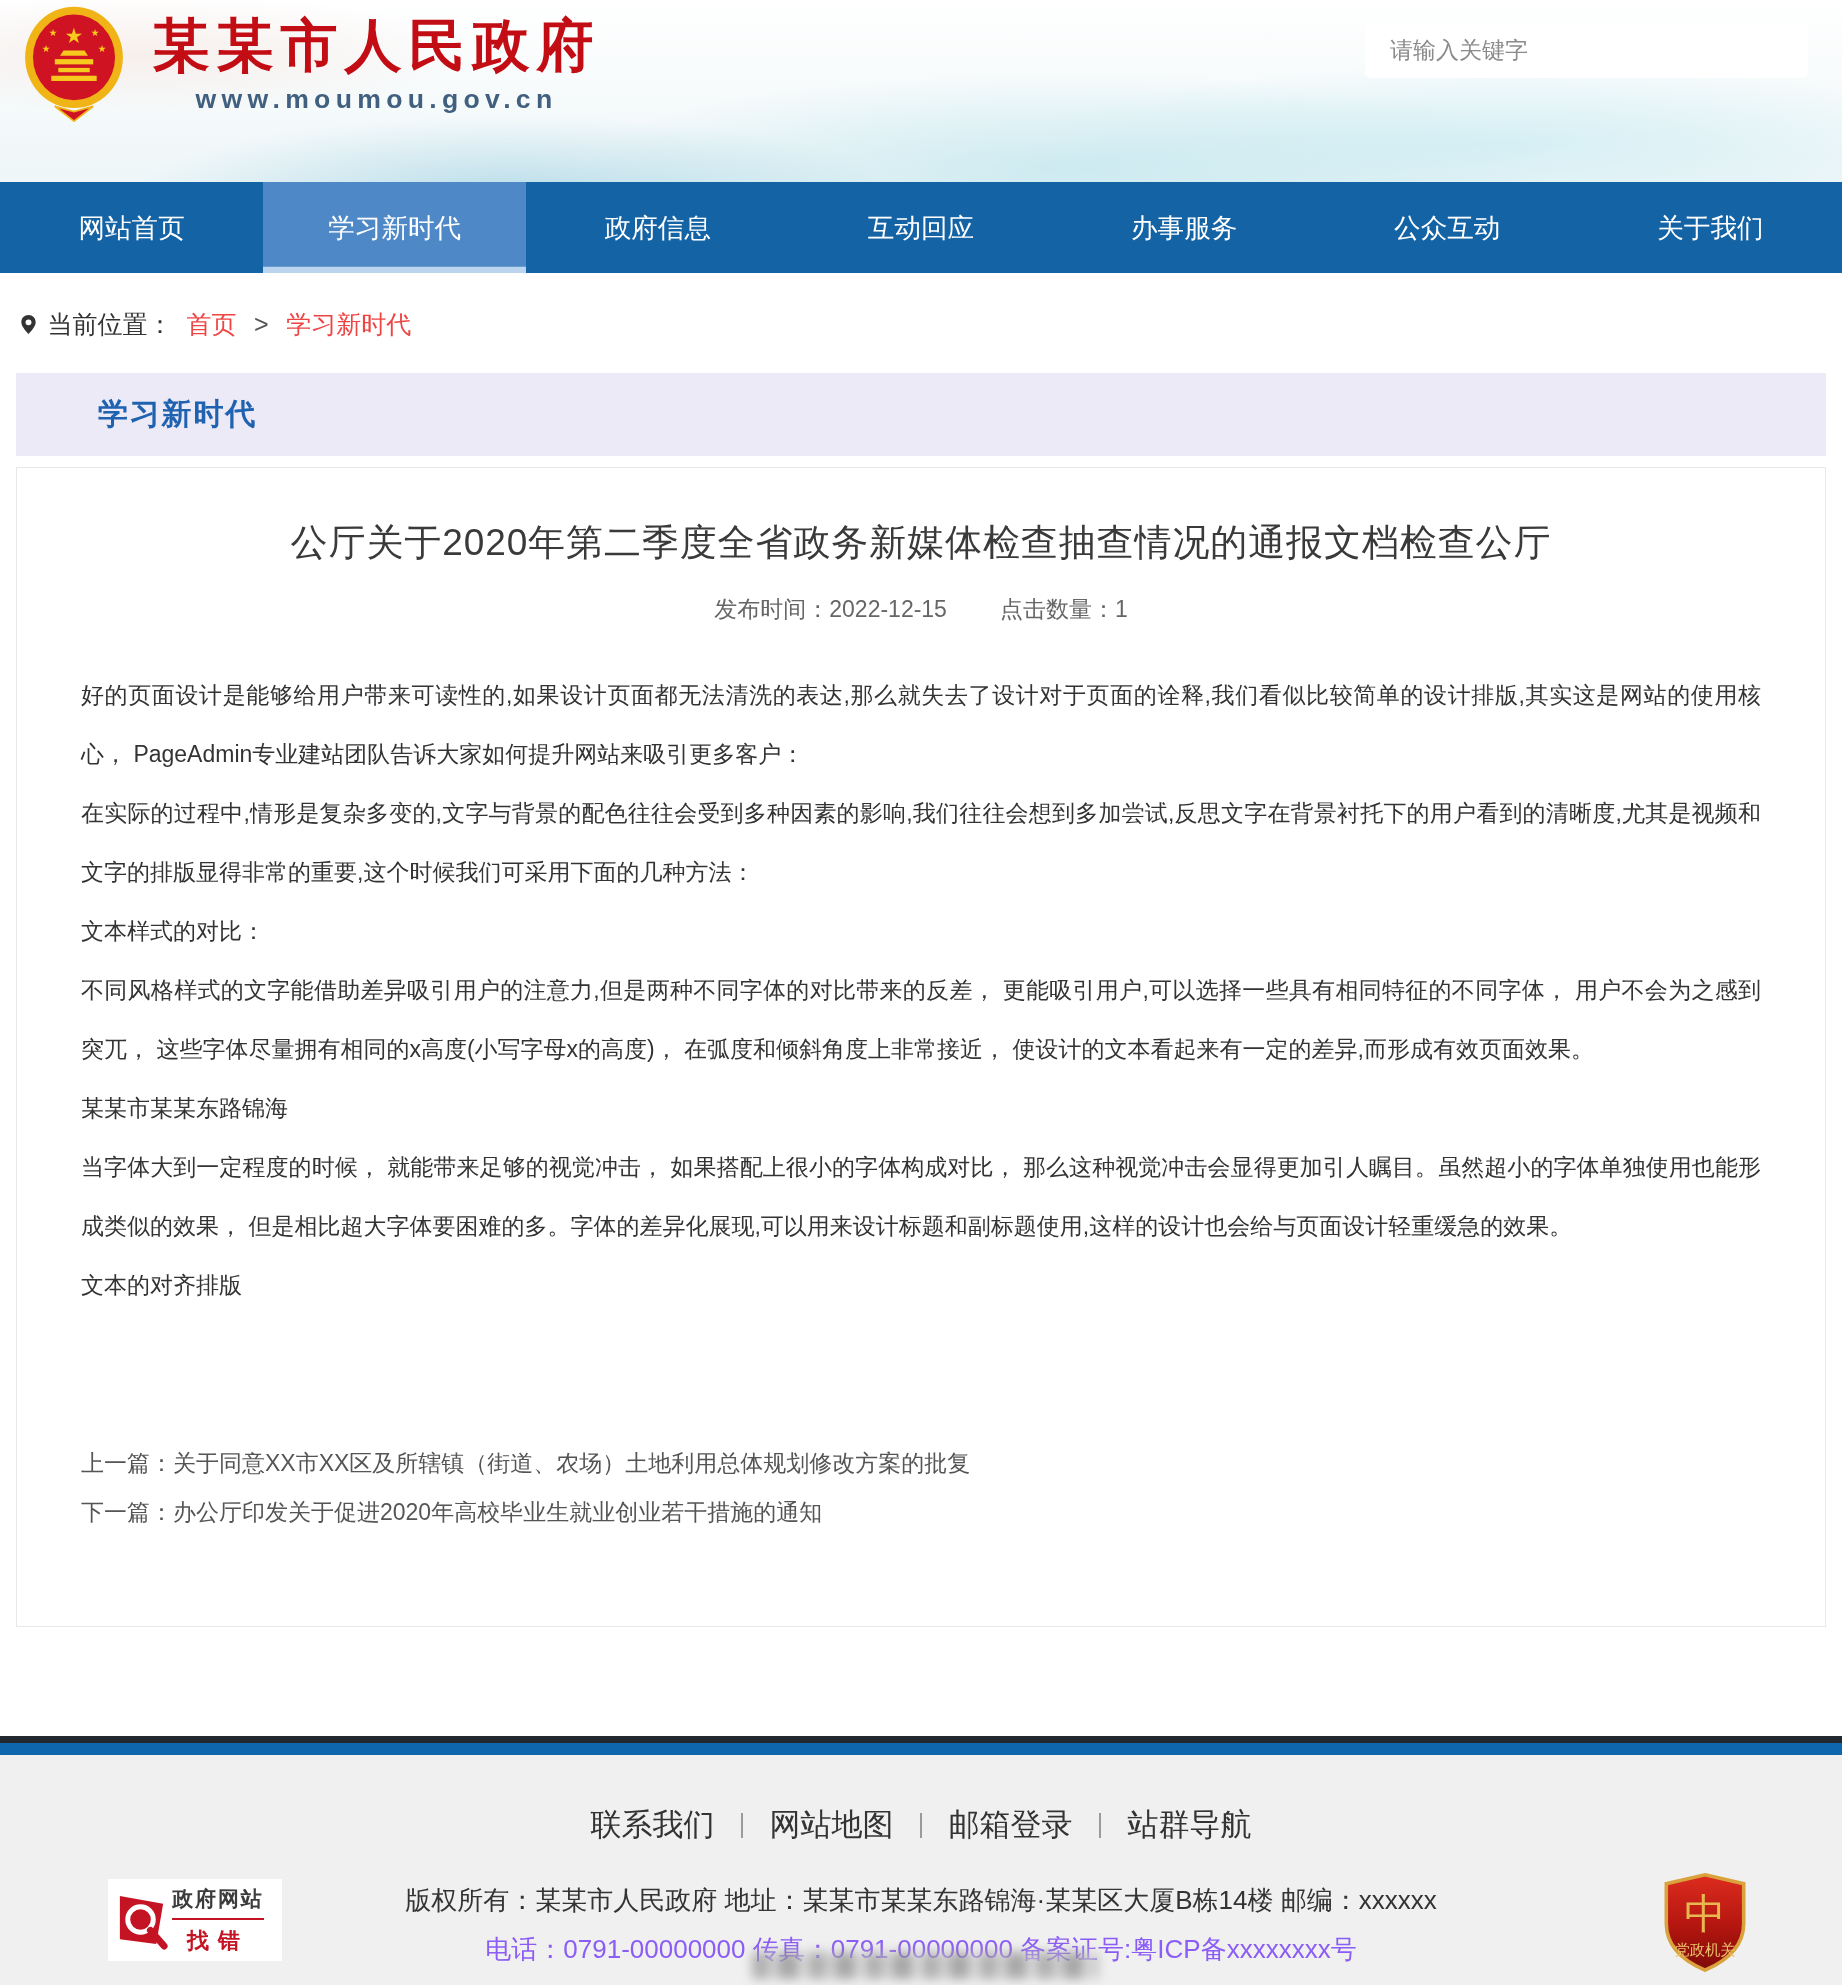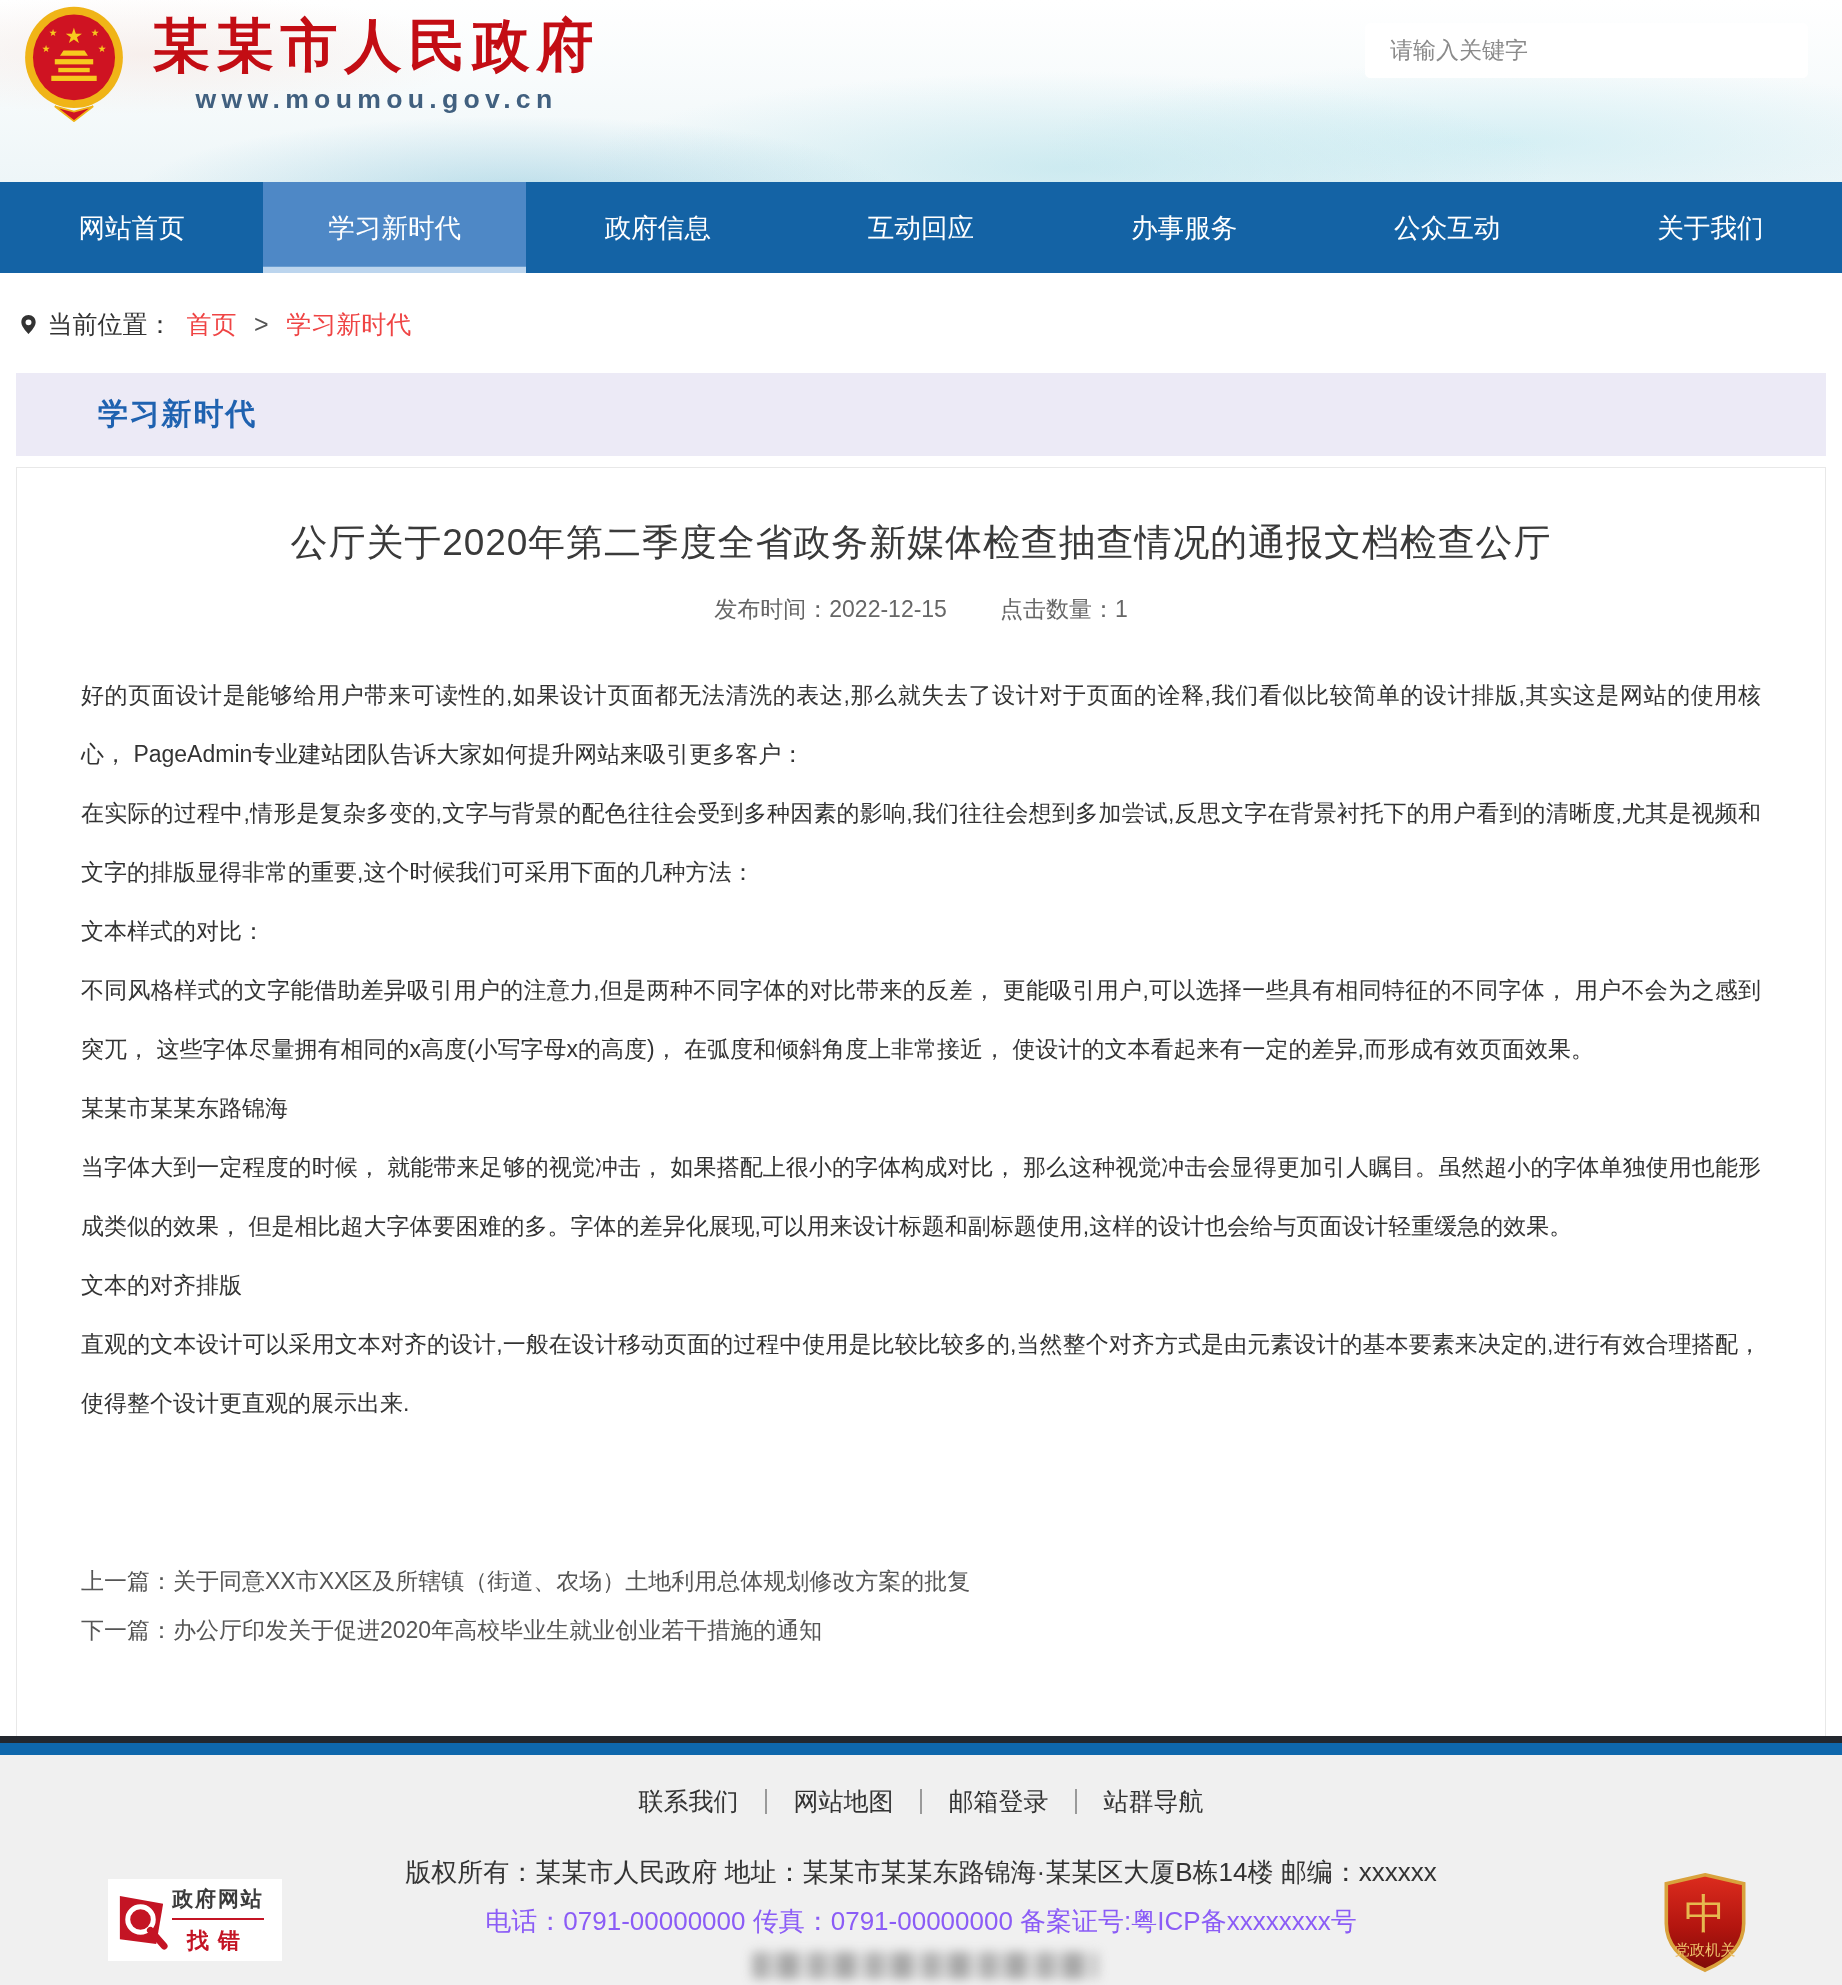--- a/index.html
+++ b/index.html
@@ -62,21 +62,21 @@
   .article-body p{ margin:0; }
   .article-nav{ margin-top:133px; font-size:23px; color:#555; }
   .article-nav-row{ margin-top:17.7px; }
   .article-nav-row a{ color:#555; text-decoration:none; cursor:pointer; }
 
   
   .site-footer{ position:absolute; left:0; top:1736px; width:1842px; height:249px; }
   .footer-darkline{ height:7px; background:#23272e; }
   .footer-bluestripe{ height:12.4px; background:#0e67ac; }
   .footer-main{ position:relative; height:230px; background:#f0f0f0; text-align:center; }
-  .footer-links{ display:flex; justify-content:center; align-items:center; padding-top:30px; font-size:25px; }
+  .footer-links{ display:flex; justify-content:center; align-items:center; padding-top:49px; font-size:31px; }
   .footer-links a{ color:#333; text-decoration:none; cursor:pointer; }
   .footer-links .divider{ width:1.8px; height:25px; background:#9a9a9a; margin:0 26.6px; }
   .footer-copyright{ margin-top:37px; font-size:26px; color:#333; }
   .footer-contact{ margin-top:14px; font-size:26px; color:#8b5cf6; }
 
   .error-badge{
     position:absolute; left:64px; top:124px; width:174px; height:82px; background:#fff;
     display:flex; align-items:center; padding:5.3px 8.9px 5.3px 3.5px; cursor:pointer;margin-left:44px;
   }
   .error-badge-text{ display:flex; flex-direction:column; align-items:center; margin-left:1.8px; }
@@ -151,21 +151,20 @@
       <span>发布时间：</span><span>2022-12-15</span><span class="gap"></span><span>点击数量：</span><span>1</span>
     </div>
     <div class="article-body">
       <p>好的页面设计是能够给用户带来可读性的,如果设计页面都无法清洗的表达,那么就失去了设计对于页面的诠释,我们看似比较简单的设计排版,其实这是网站的使用核心， PageAdmin专业建站团队告诉大家如何提升网站来吸引更多客户：</p>
       <p>在实际的过程中,情形是复杂多变的,文字与背景的配色往往会受到多种因素的影响,我们往往会想到多加尝试,反思文字在背景衬托下的用户看到的清晰度,尤其是视频和文字的排版显得非常的重要,这个时候我们可采用下面的几种方法：</p>
       <p>文本样式的对比：</p>
       <p>不同风格样式的文字能借助差异吸引用户的注意力,但是两种不同字体的对比带来的反差， 更能吸引用户,可以选择一些具有相同特征的不同字体， 用户不会为之感到突兀， 这些字体尽量拥有相同的x高度(小写字母x的高度)， 在弧度和倾斜角度上非常接近， 使设计的文本看起来有一定的差异,而形成有效页面效果。</p>
       <p>某某市某某东路锦海</p>
       <p>当字体大到一定程度的时候， 就能带来足够的视觉冲击， 如果搭配上很小的字体构成对比， 那么这种视觉冲击会显得更加引人瞩目。虽然超小的字体单独使用也能形成类似的效果， 但是相比超大字体要困难的多。字体的差异化展现,可以用来设计标题和副标题使用,这样的设计也会给与页面设计轻重缓急的效果。</p>
       <p>文本的对齐排版</p>
-      <p>直观的文本设计可以采用文本对齐的设计,一般在设计移动页面的过程中使用是比较比较多的,当然整个对齐方式是由元素设计的基本要素来决定的,进行有效合理搭配， 使得整个设计更直观的展示出来.</p>
     </div>
     <div class="article-nav">
       <div class="article-nav-row">
         <span>上一篇：</span><a>关于同意XX市XX区及所辖镇（街道、农场）土地利用总体规划修改方案的批复</a>
       </div>
       <div class="article-nav-row">
         <span>下一篇：</span><a>办公厅印发关于促进2020年高校毕业生就业创业若干措施的通知</a>
       </div>
     </div>
   </main>

